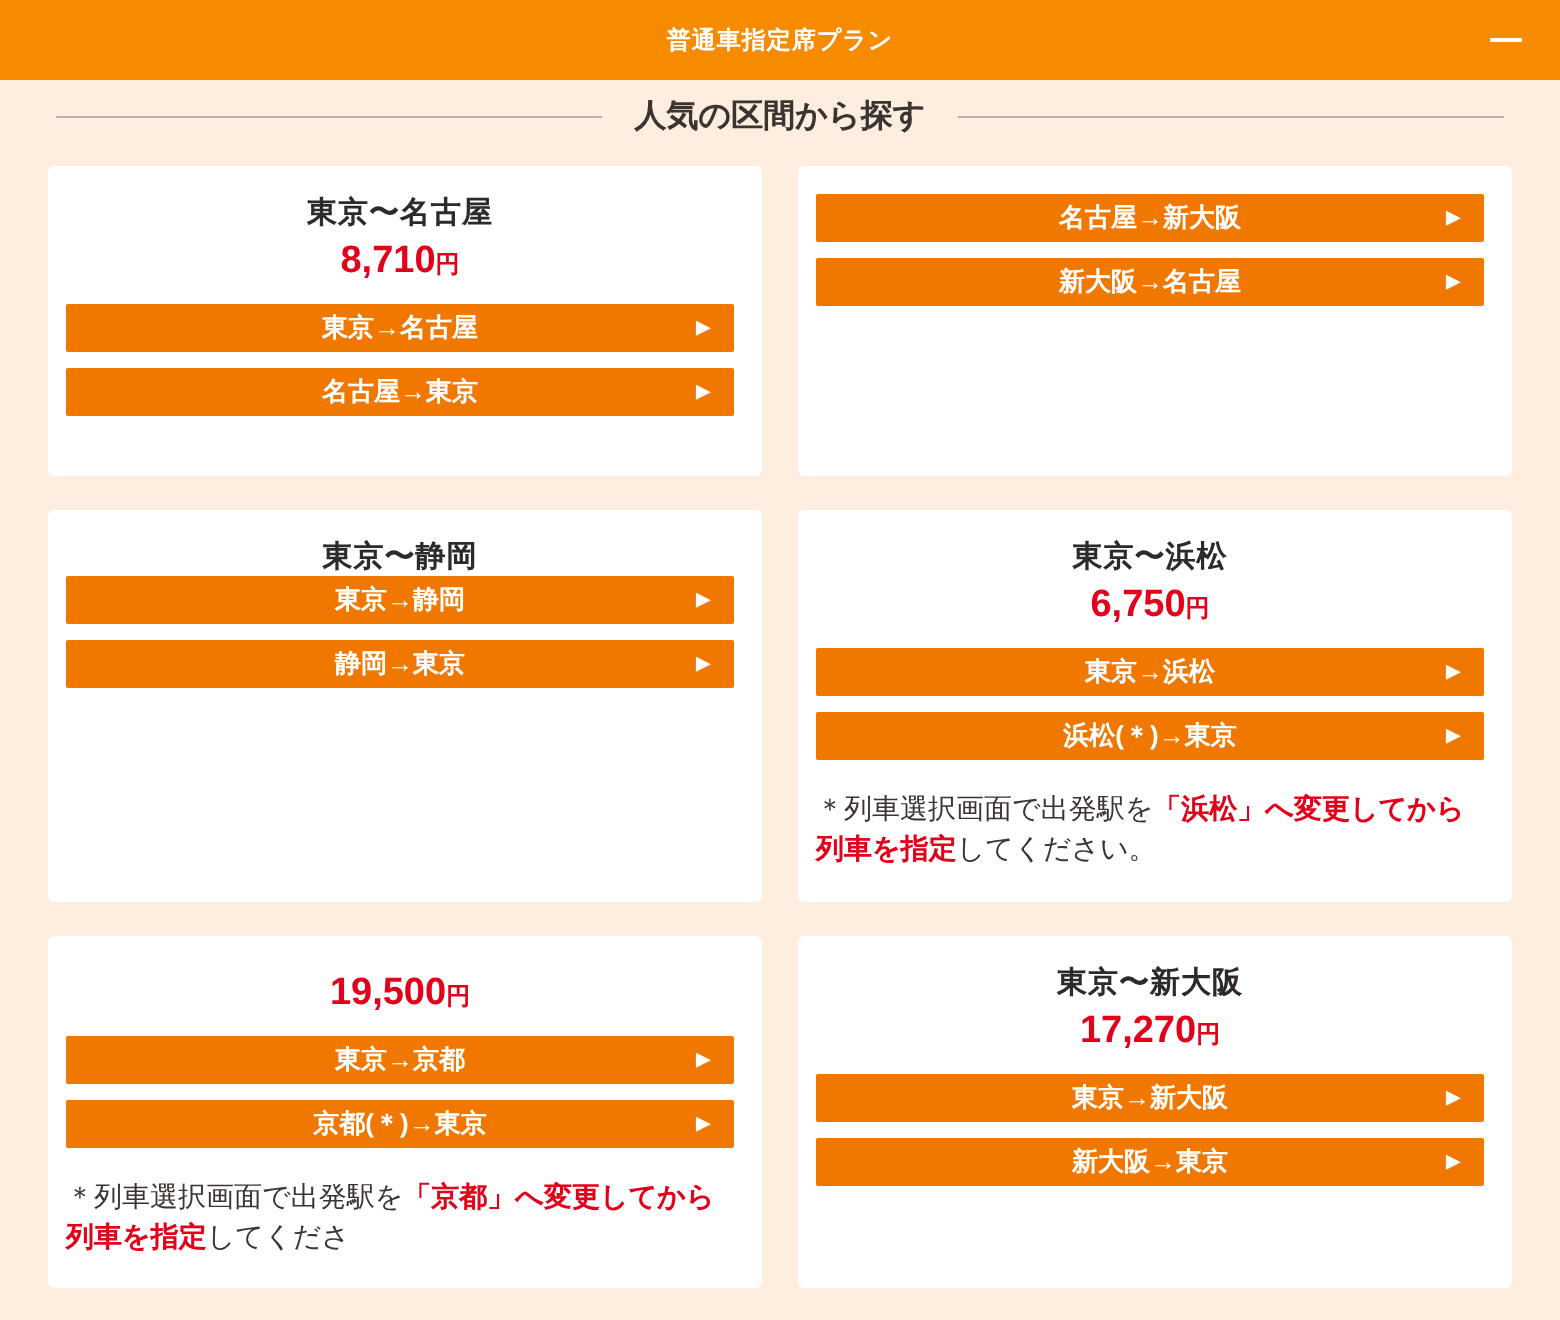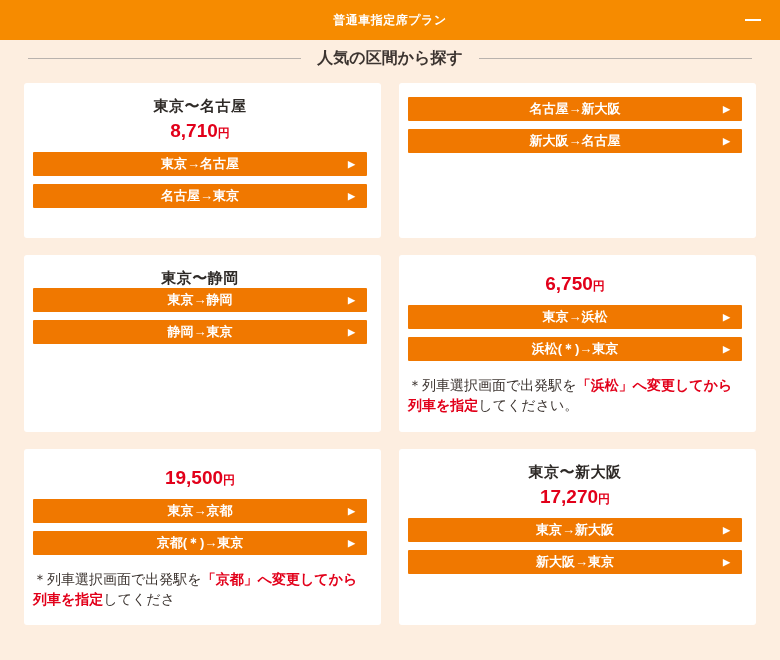--- a/index.html
+++ b/index.html
@@ -186,20 +186,21 @@
         <span>東京→静岡</span>
         <span class="arrow">▶</span>
       </button>
       <button class="dir-btn">
         <span>静岡→東京</span>
         <span class="arrow">▶</span>
       </button>
     </div>
 
     <div class="card">
+      <div class="card-title">東京〜浜松</div>
       <div class="card-price">
         <span>6,750</span><span class="yen">円</span>
       </div>
       <button class="dir-btn">
         <span>東京→浜松</span>
         <span class="arrow">▶</span>
       </button>
       <button class="dir-btn">
         <span>浜松(＊)→東京</span>
         <span class="arrow">▶</span>

